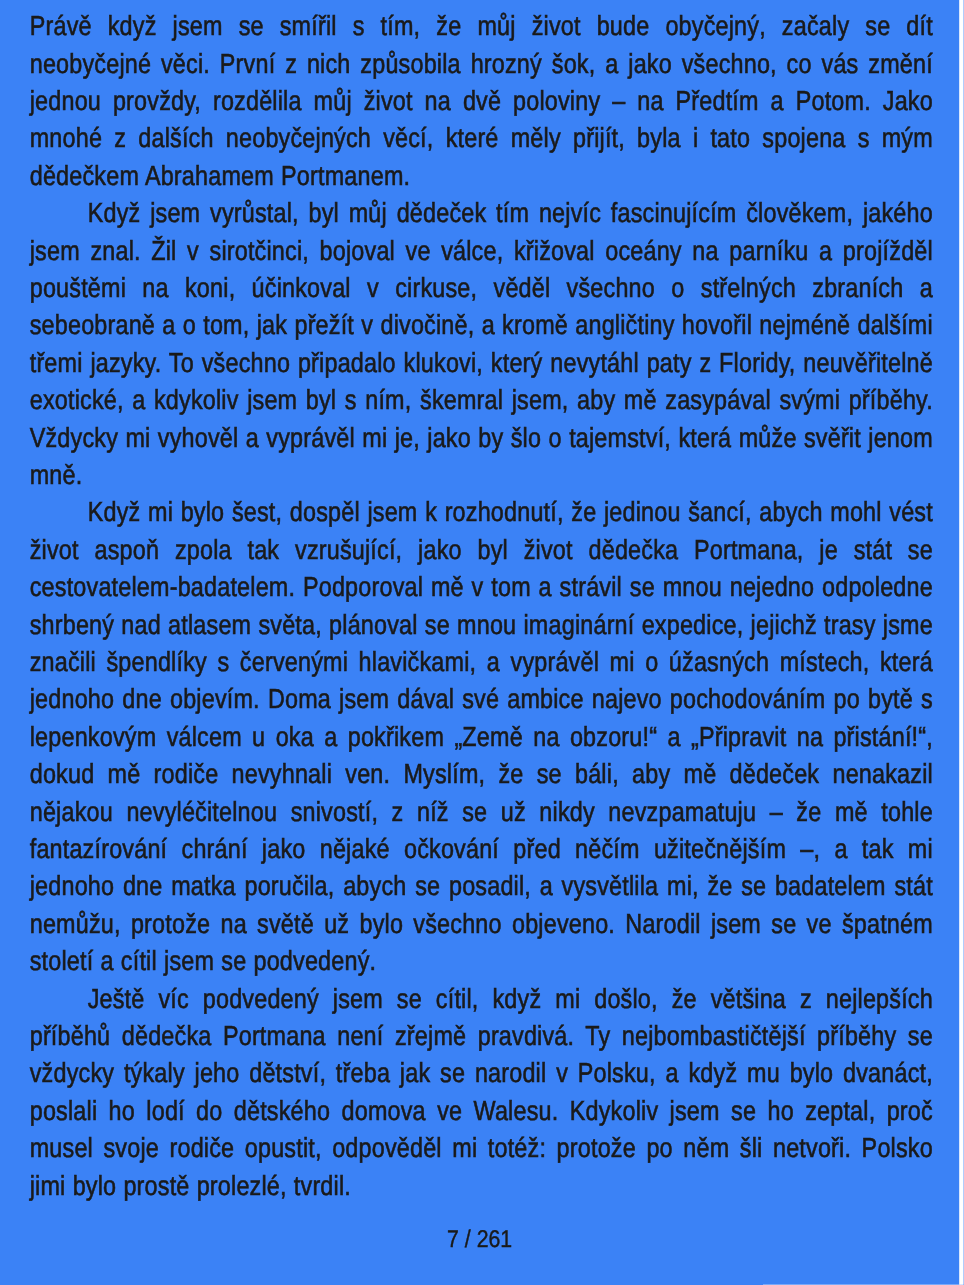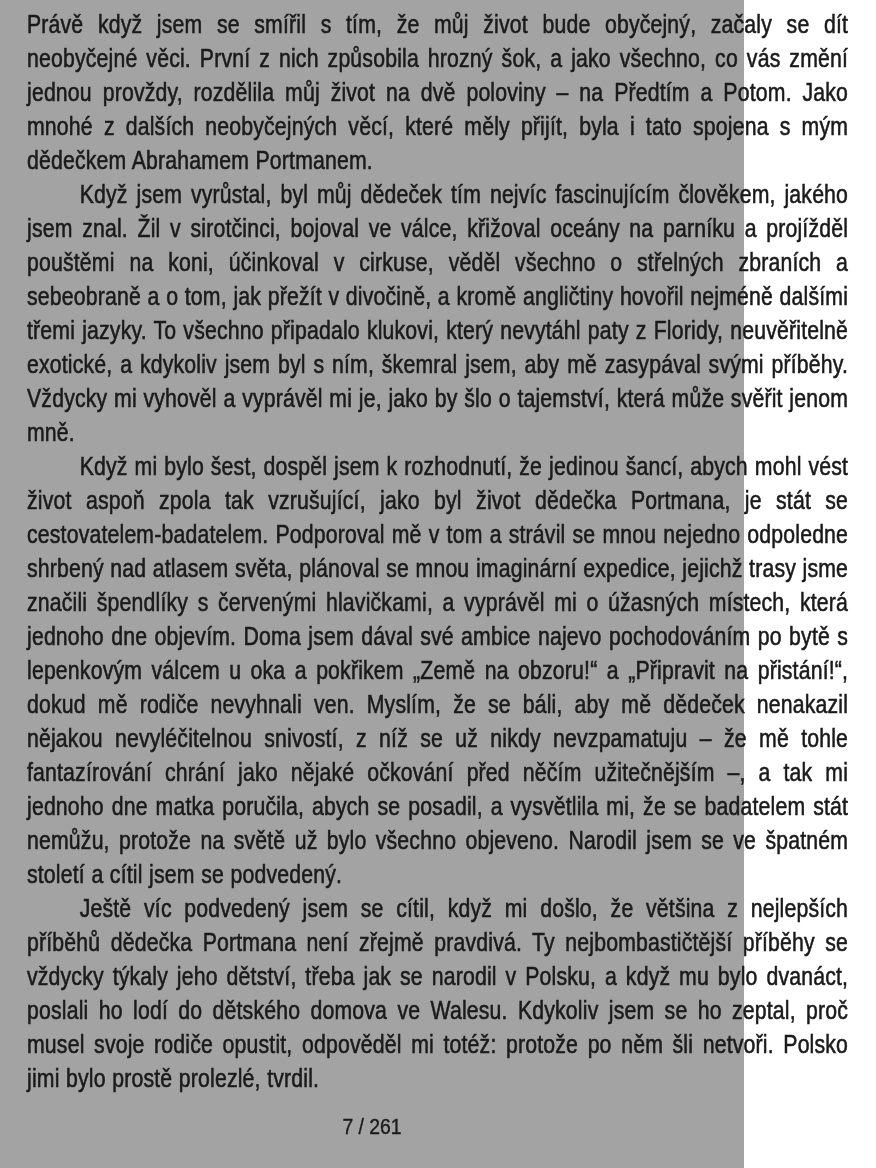--- a/index.html
+++ b/index.html
@@ -7,23 +7,23 @@
     padding: 0;
   }
   body {
     width: 876px;
     height: 1168px;
     overflow: hidden;
     background: #ffffff;
   }
   .reader-page {
     position: relative;
-    width: 744px;
+    width: 872px;
     height: 1168px;
-    background: #a3a3a3;
+    background: #3b82f6;
     color: #1a1a1a;
     font-family: "Liberation Sans", "DejaVu Sans", sans-serif;
   }
   
   .text-scale {
     position: absolute;
     left: 27px;
     top: 7px;
     width: 966px;               
     transform: scaleX(0.85);

